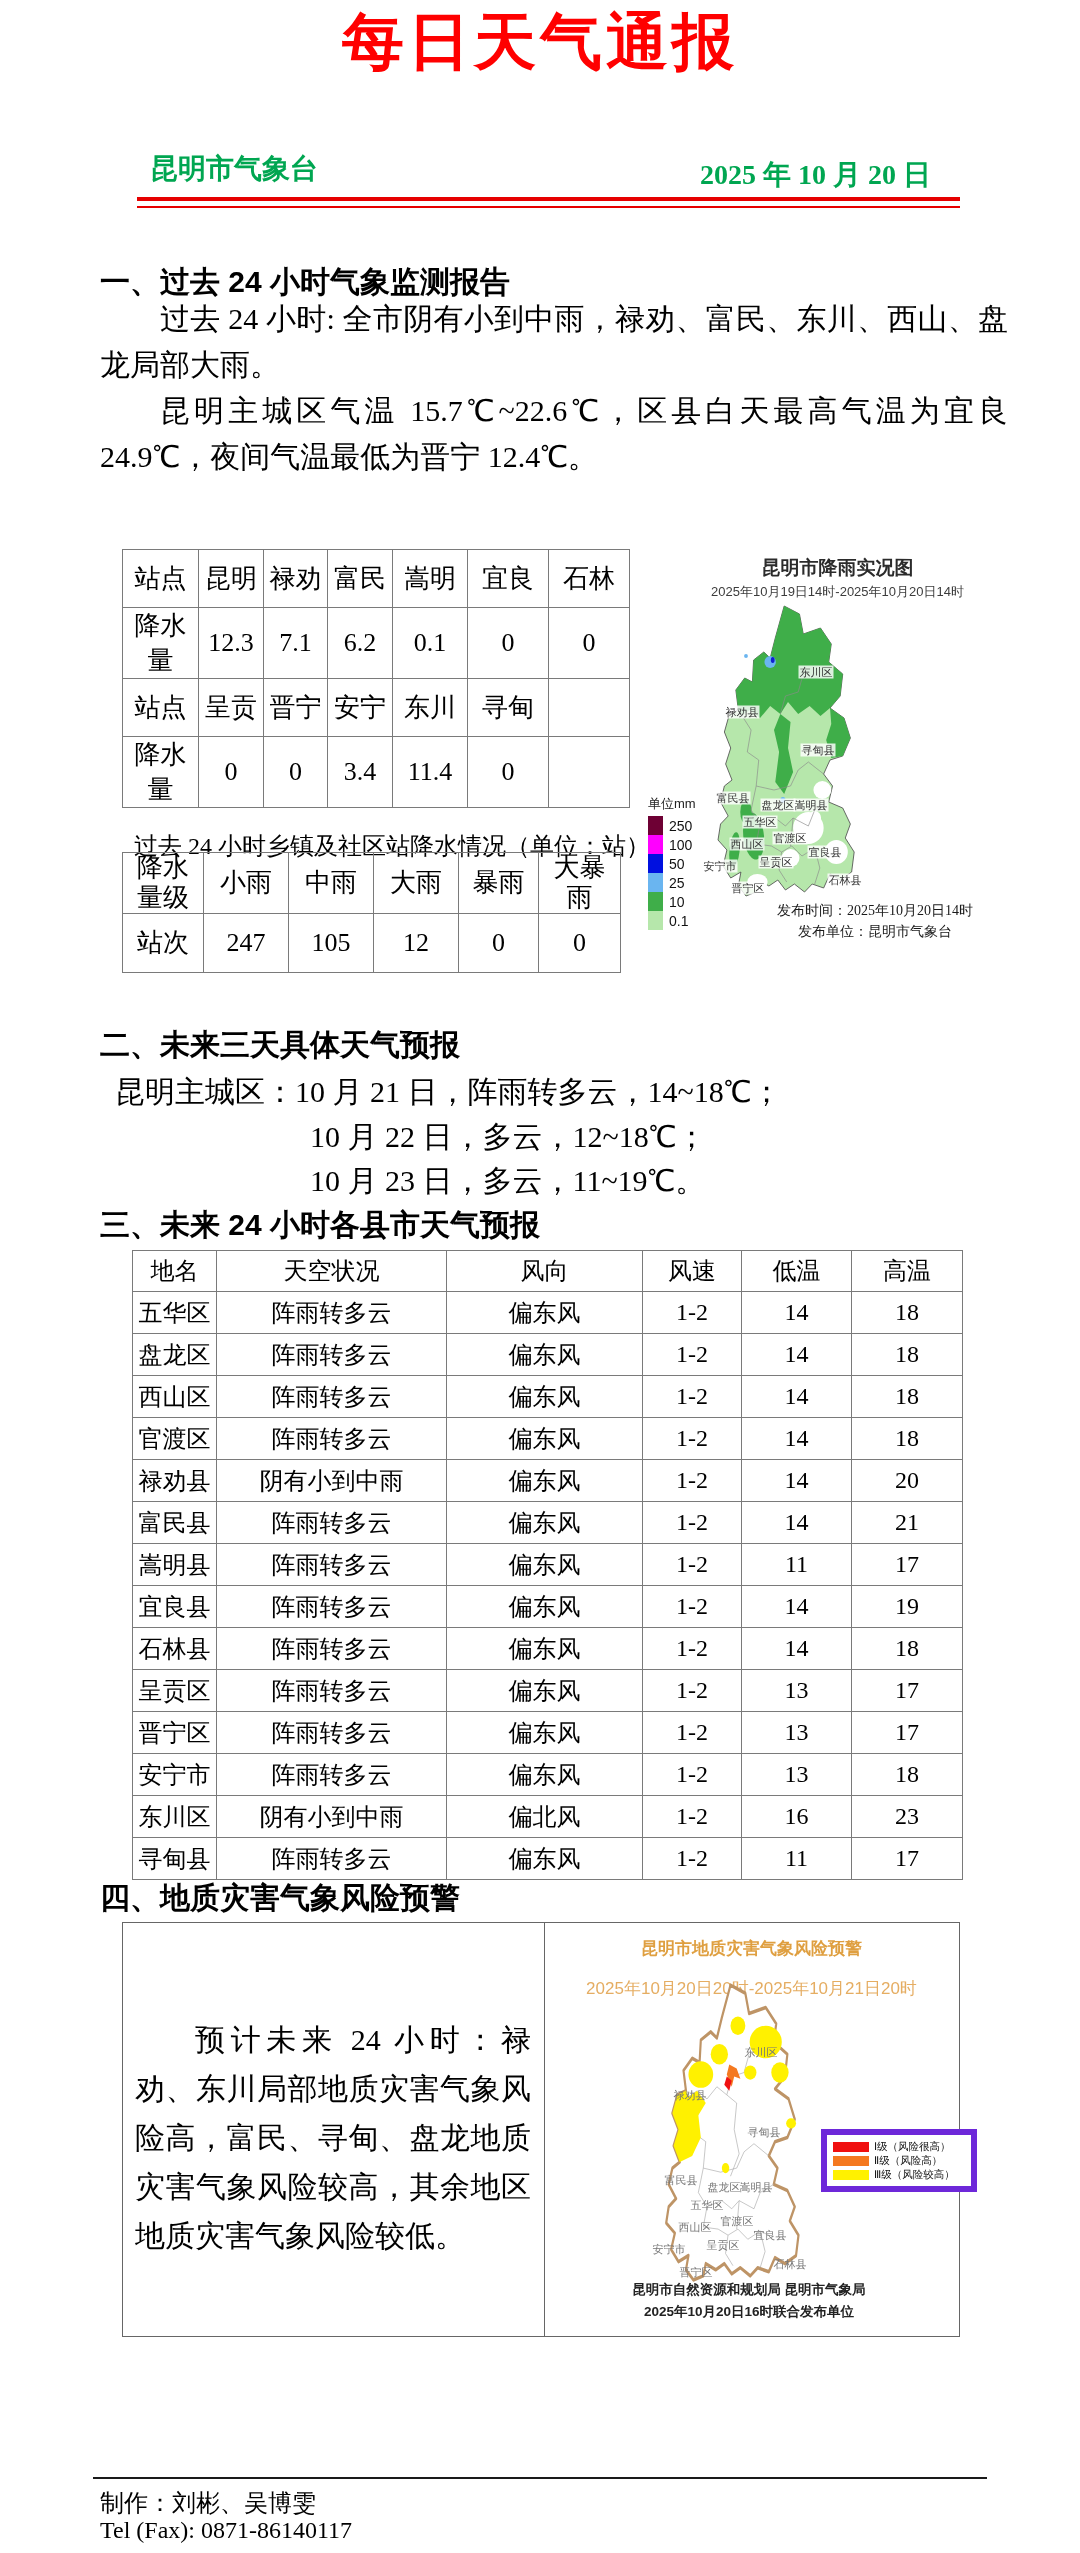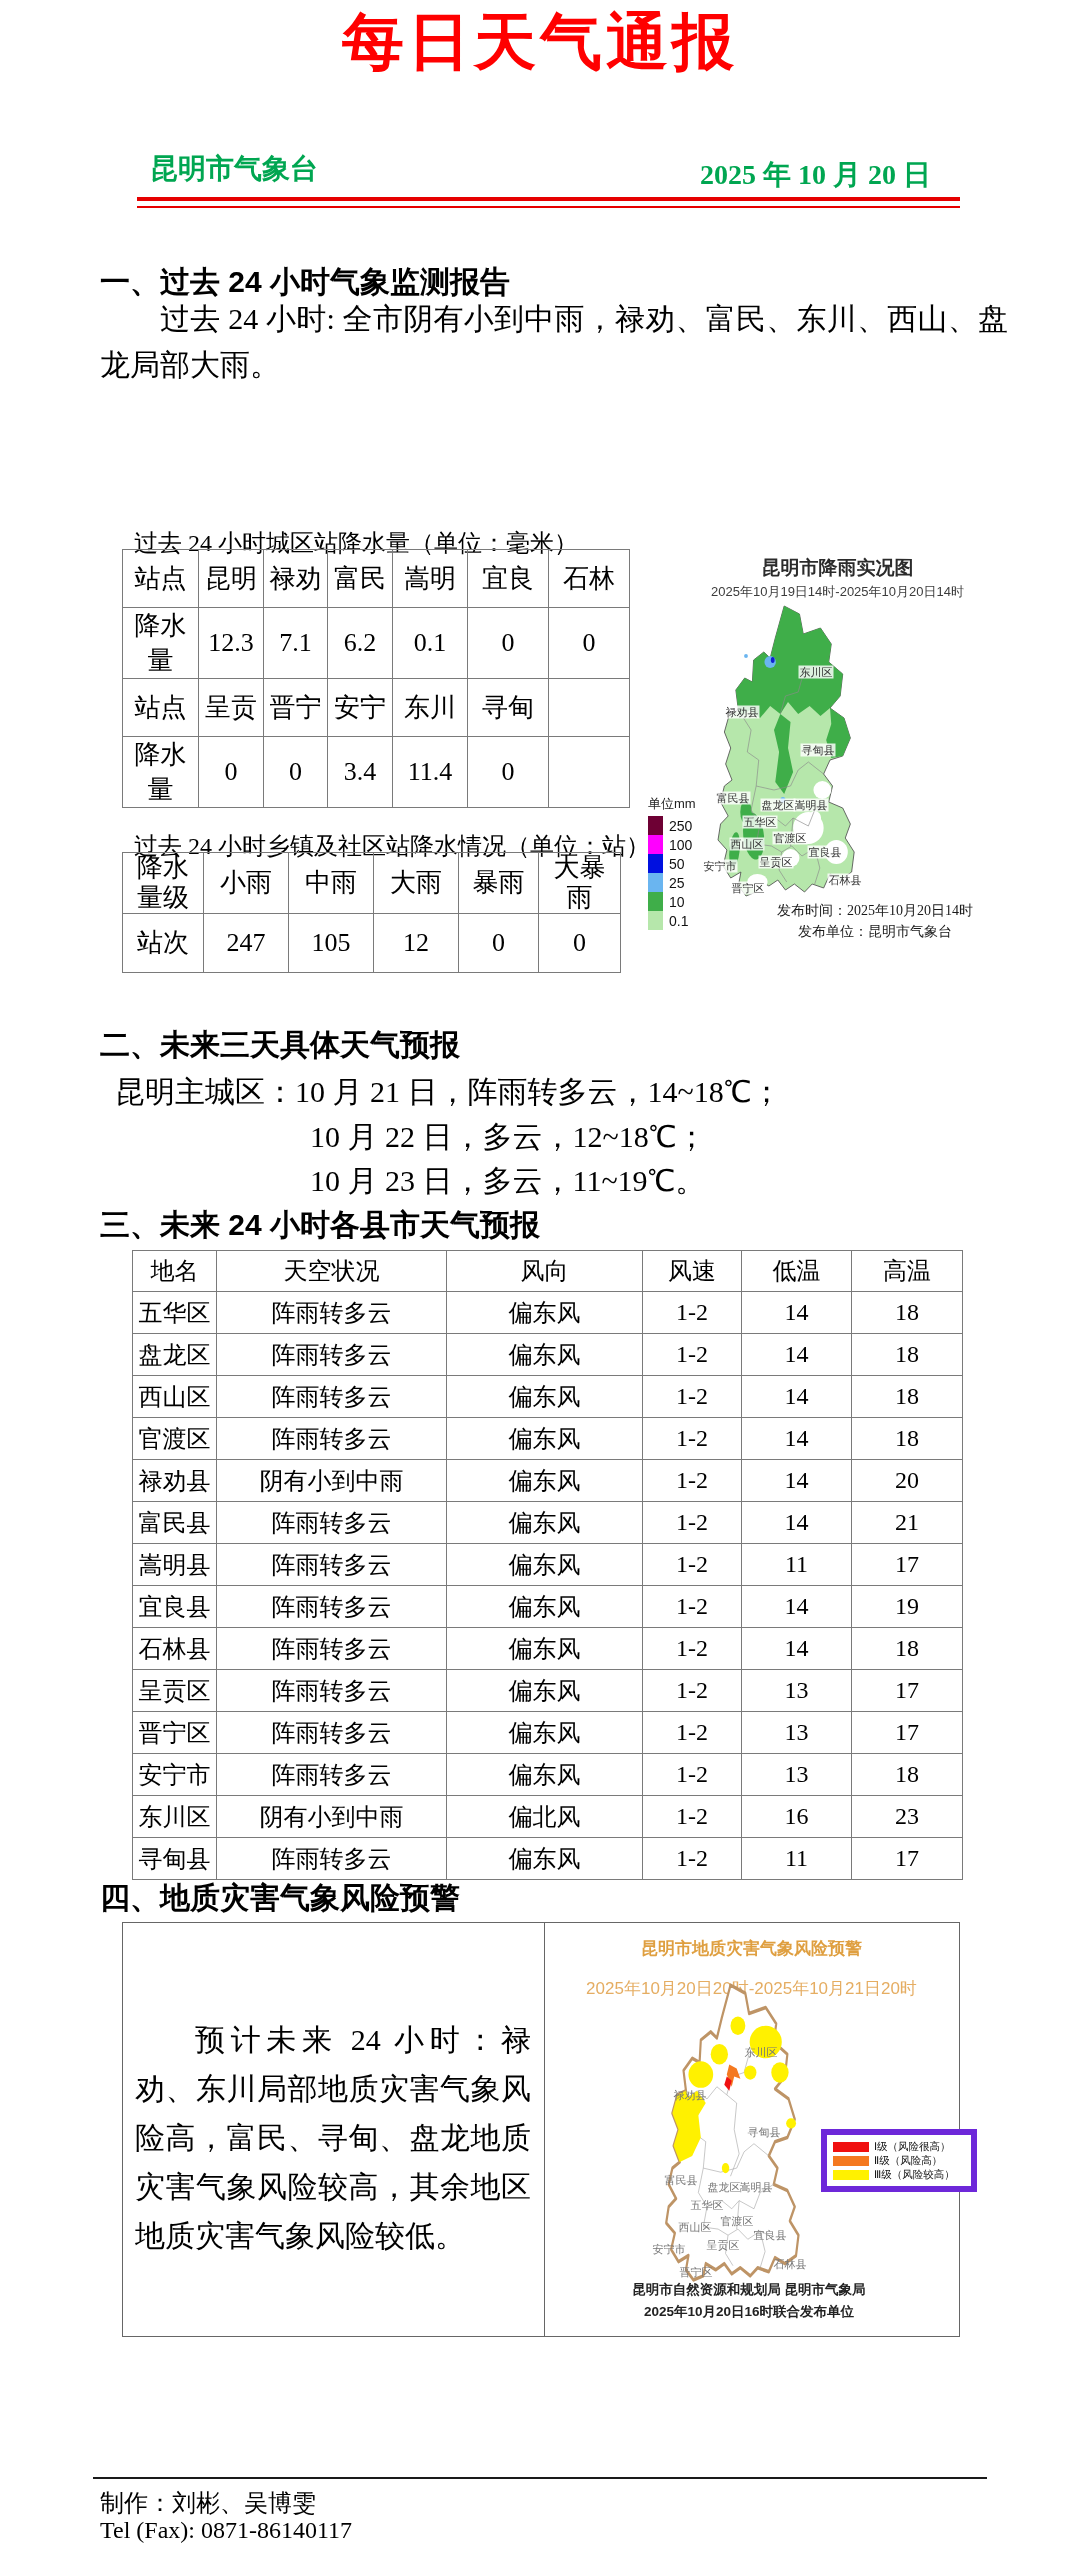--- a/index.html
+++ b/index.html
@@ -70,23 +70,23 @@
 
   <div class="abs doc-title">每日天气通报</div>
   <div class="abs org">昆明市气象台</div>
   <div class="abs date">2025 年 10 月 20 日</div>
   <div class="abs redline1"></div>
   <div class="abs redline2"></div>
 
   <div class="abs h-sec" style="left:100px;top:262px;">一、过去 24 小时气象监测报告</div>
   <div class="abs body-text" style="left:100px;top:296px;width:908px;">
     <p>过去 24 小时: 全市阴有小到中雨，禄劝、富民、东川、西山、盘龙局部大雨。</p>
+    <p>昆明主城区气温 15.7℃~22.6℃，区县白天最高气温为宜良 24.9℃，夜间气温最低为晋宁 12.4℃。</p>
   </div>
 
-  <div class="abs caption" style="left:134px;top:527px;">过去 24 小时城区站降水量（单位：毫米）</div>
   <table id="t1" class="abs" style="left:122px;top:549px;width:507px;">
     <colgroup>
         <col style="width:76px">
         <col style="width:65px">
         <col style="width:64px">
         <col style="width:65px">
         <col style="width:75px">
         <col style="width:81px">
         <col style="width:81px">
       </colgroup>

